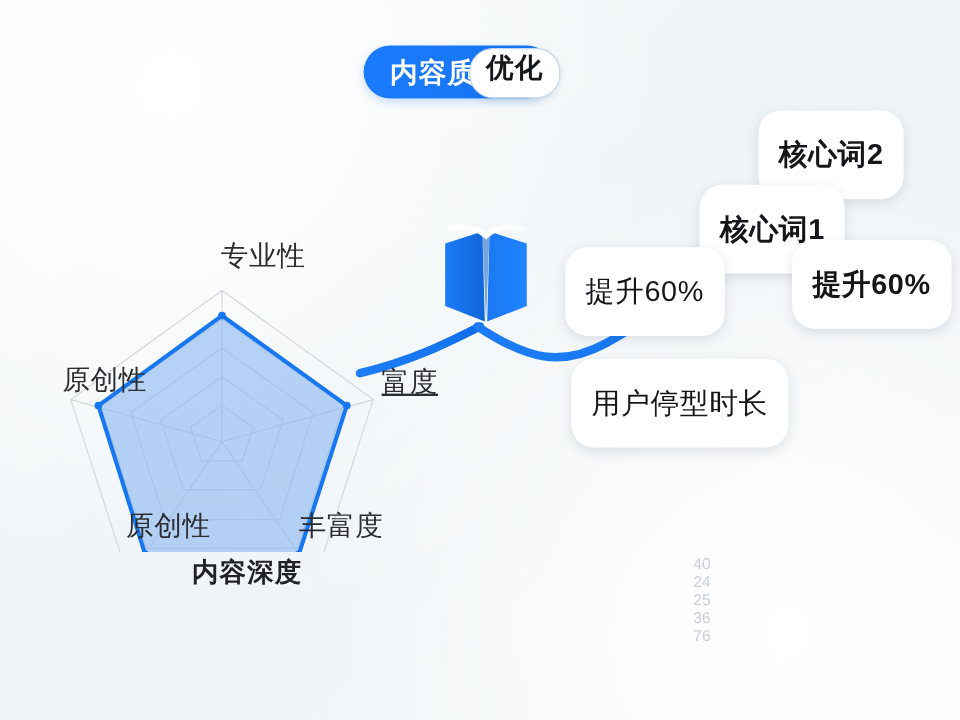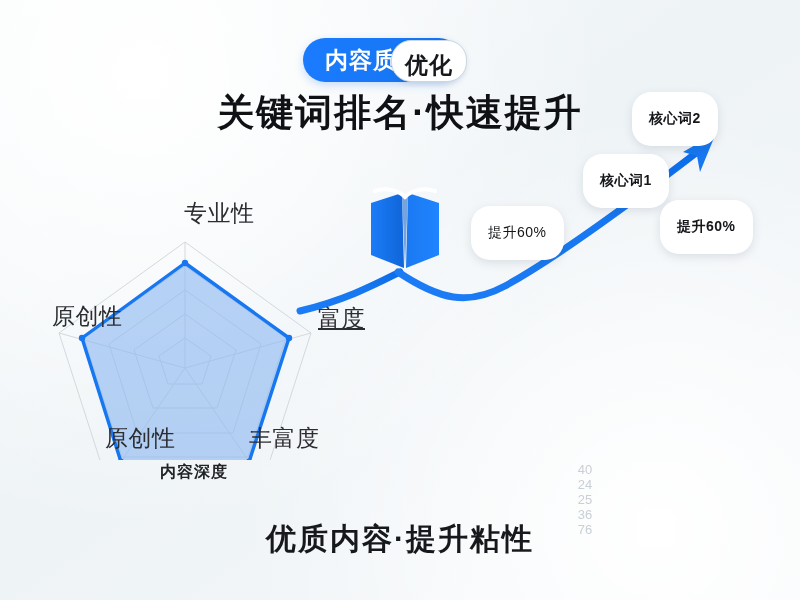--- a/index.html
+++ b/index.html
@@ -30,38 +30,38 @@
     box-shadow:0 3px 8px rgba(20,110,235,.22);
   }
   .badge-pill span{
     color:#fff;font-size:23px;font-weight:700;letter-spacing:1px;
     line-height:1;
   }
   .badge-chip{
     position:absolute;right:-6px;top:2px;
     height:40px;min-width:74px;border-radius:20px;
     background:#fff;border:1.5px solid #c9d6e6;
-    display:flex;align-items:flex-end;justify-content:center;
+    display:flex;align-items:flex-start;justify-content:center;
     box-shadow:0 2px 5px rgba(40,60,90,.10);
   }
   .badge-chip span{font-size:23px;font-weight:700;color:#16181c;letter-spacing:1px;}
 
   
   #main-title{
     position:absolute;left:0;top:88px;width:800px;text-align:center;
     font-size:37px;font-weight:700;letter-spacing:2px;color:#0f1114;
     text-shadow:0 1px 0 rgba(255,255,255,.6);
   }
   #bottom-caption{
     position:absolute;left:0;top:519px;width:800px;text-align:center;
     font-size:30px;font-weight:700;letter-spacing:2px;color:#16181c;
   }
   #depth-label{
     position:absolute;left:160px;top:462px;
-    font-size:16px;font-weight:700;color:#202225;letter-spacing:1px;
+    font-size:22px;font-weight:700;color:#202225;letter-spacing:1px;
   }
 
   
   #radar{position:absolute;left:20px;top:210px;width:330px;height:250px;}
   .radar-label{
     position:absolute;font-size:23px;color:#2b2d31;font-weight:400;
     white-space:nowrap;letter-spacing:.5px;
   }
 
   
@@ -69,22 +69,22 @@
 
   
   #book{position:absolute;left:365px;top:185px;width:80px;height:95px;}
 
   
   .pill{
     position:absolute;
     background:#fff;border-radius:19px;
     box-shadow:0 3px 10px rgba(35,60,95,.13);
     display:flex;align-items:center;justify-content:center;
-    padding:8px 17px;height:38px;
-    font-size:14px;color:#141619;white-space:nowrap;letter-spacing:.5px;text-align:right;
+    padding:18px 17px;height:38px;
+    font-size:24px;color:#141619;white-space:nowrap;letter-spacing:.5px;text-align:right;
   }
   .pill.bold{font-weight:700;}
 
   
   #faint-axis{
     position:absolute;left:410px;top:462px;width:350px;height:24px;
     display:flex;align-items:center;flex-direction:column;
   }
   .ax-num{font-size:13px;color:#c9cfd6;}
   .ax-tick{width:1px;height:9px;background:#d4dae0;}
@@ -97,21 +97,20 @@
 
   <div id="badge">
     <div class="badge-pill">
       <span>内容质量</span>
     </div>
     <div class="badge-chip">
       <span>优化</span>
     </div>
   </div>
 
-  <div id="main-title">关键词排名·快速提升</div>
 
   <svg id="curve-layer" viewBox="0 0 800 600">
     <defs>
       <linearGradient id="curveGrad" x1="0" y1="1" x2="1" y2="0">
         <stop offset="0%" stop-color="#1b7cf5"></stop>
         <stop offset="60%" stop-color="#1677f0"></stop>
         <stop offset="100%" stop-color="#0d6ce8"></stop>
       </linearGradient>
     </defs>
 
@@ -172,20 +171,21 @@
   <div class="radar-label" style="left:184px;top:198px;">专业性</div>
   <div class="radar-label" style="left:318px;top:303px;text-decoration:underline;">富度</div>
   <div class="radar-label" style="left:249px;top:423px;">丰富度</div>
   <div class="radar-label" style="left:105px;top:423px;">原创性</div>
   <div class="radar-label" style="left:52px;top:301px;">原创性</div>
 
   <div class="pill bold" style="left:632px;top:92px;">核心词2</div>
   <div class="pill bold" style="left:583px;top:154px;">核心词1</div>
   <div class="pill" style="left:471px;top:206px;">提升60%</div>
   <div class="pill bold" style="left:660px;top:200px;">提升60%</div>
+  <div class="pill" style="left:476px;top:299px;">用户停型时长</div>
 
   <div id="depth-label">内容深度</div>
 
   <div id="faint-axis">
     <span class="ax-num">40</span>
     <span class="ax-gap"></span>
     <span class="ax-tick"></span>
     <span class="ax-gap"></span>
     <span class="ax-num">24</span>
     <span class="ax-gap"></span>
@@ -195,15 +195,14 @@
     <span class="ax-gap"></span>
     <span class="ax-num">36</span>
     <span class="ax-gap"></span>
     <span class="ax-tick"></span>
     <span class="ax-gap"></span>
     <span class="ax-num">76</span>
     <span class="ax-gap"></span>
     <span class="ax-tick"></span>
   </div>
 
-  <div id="bottom-caption">优质内容·提升粘性</div>
 
 </div>
 
 </body></html>

